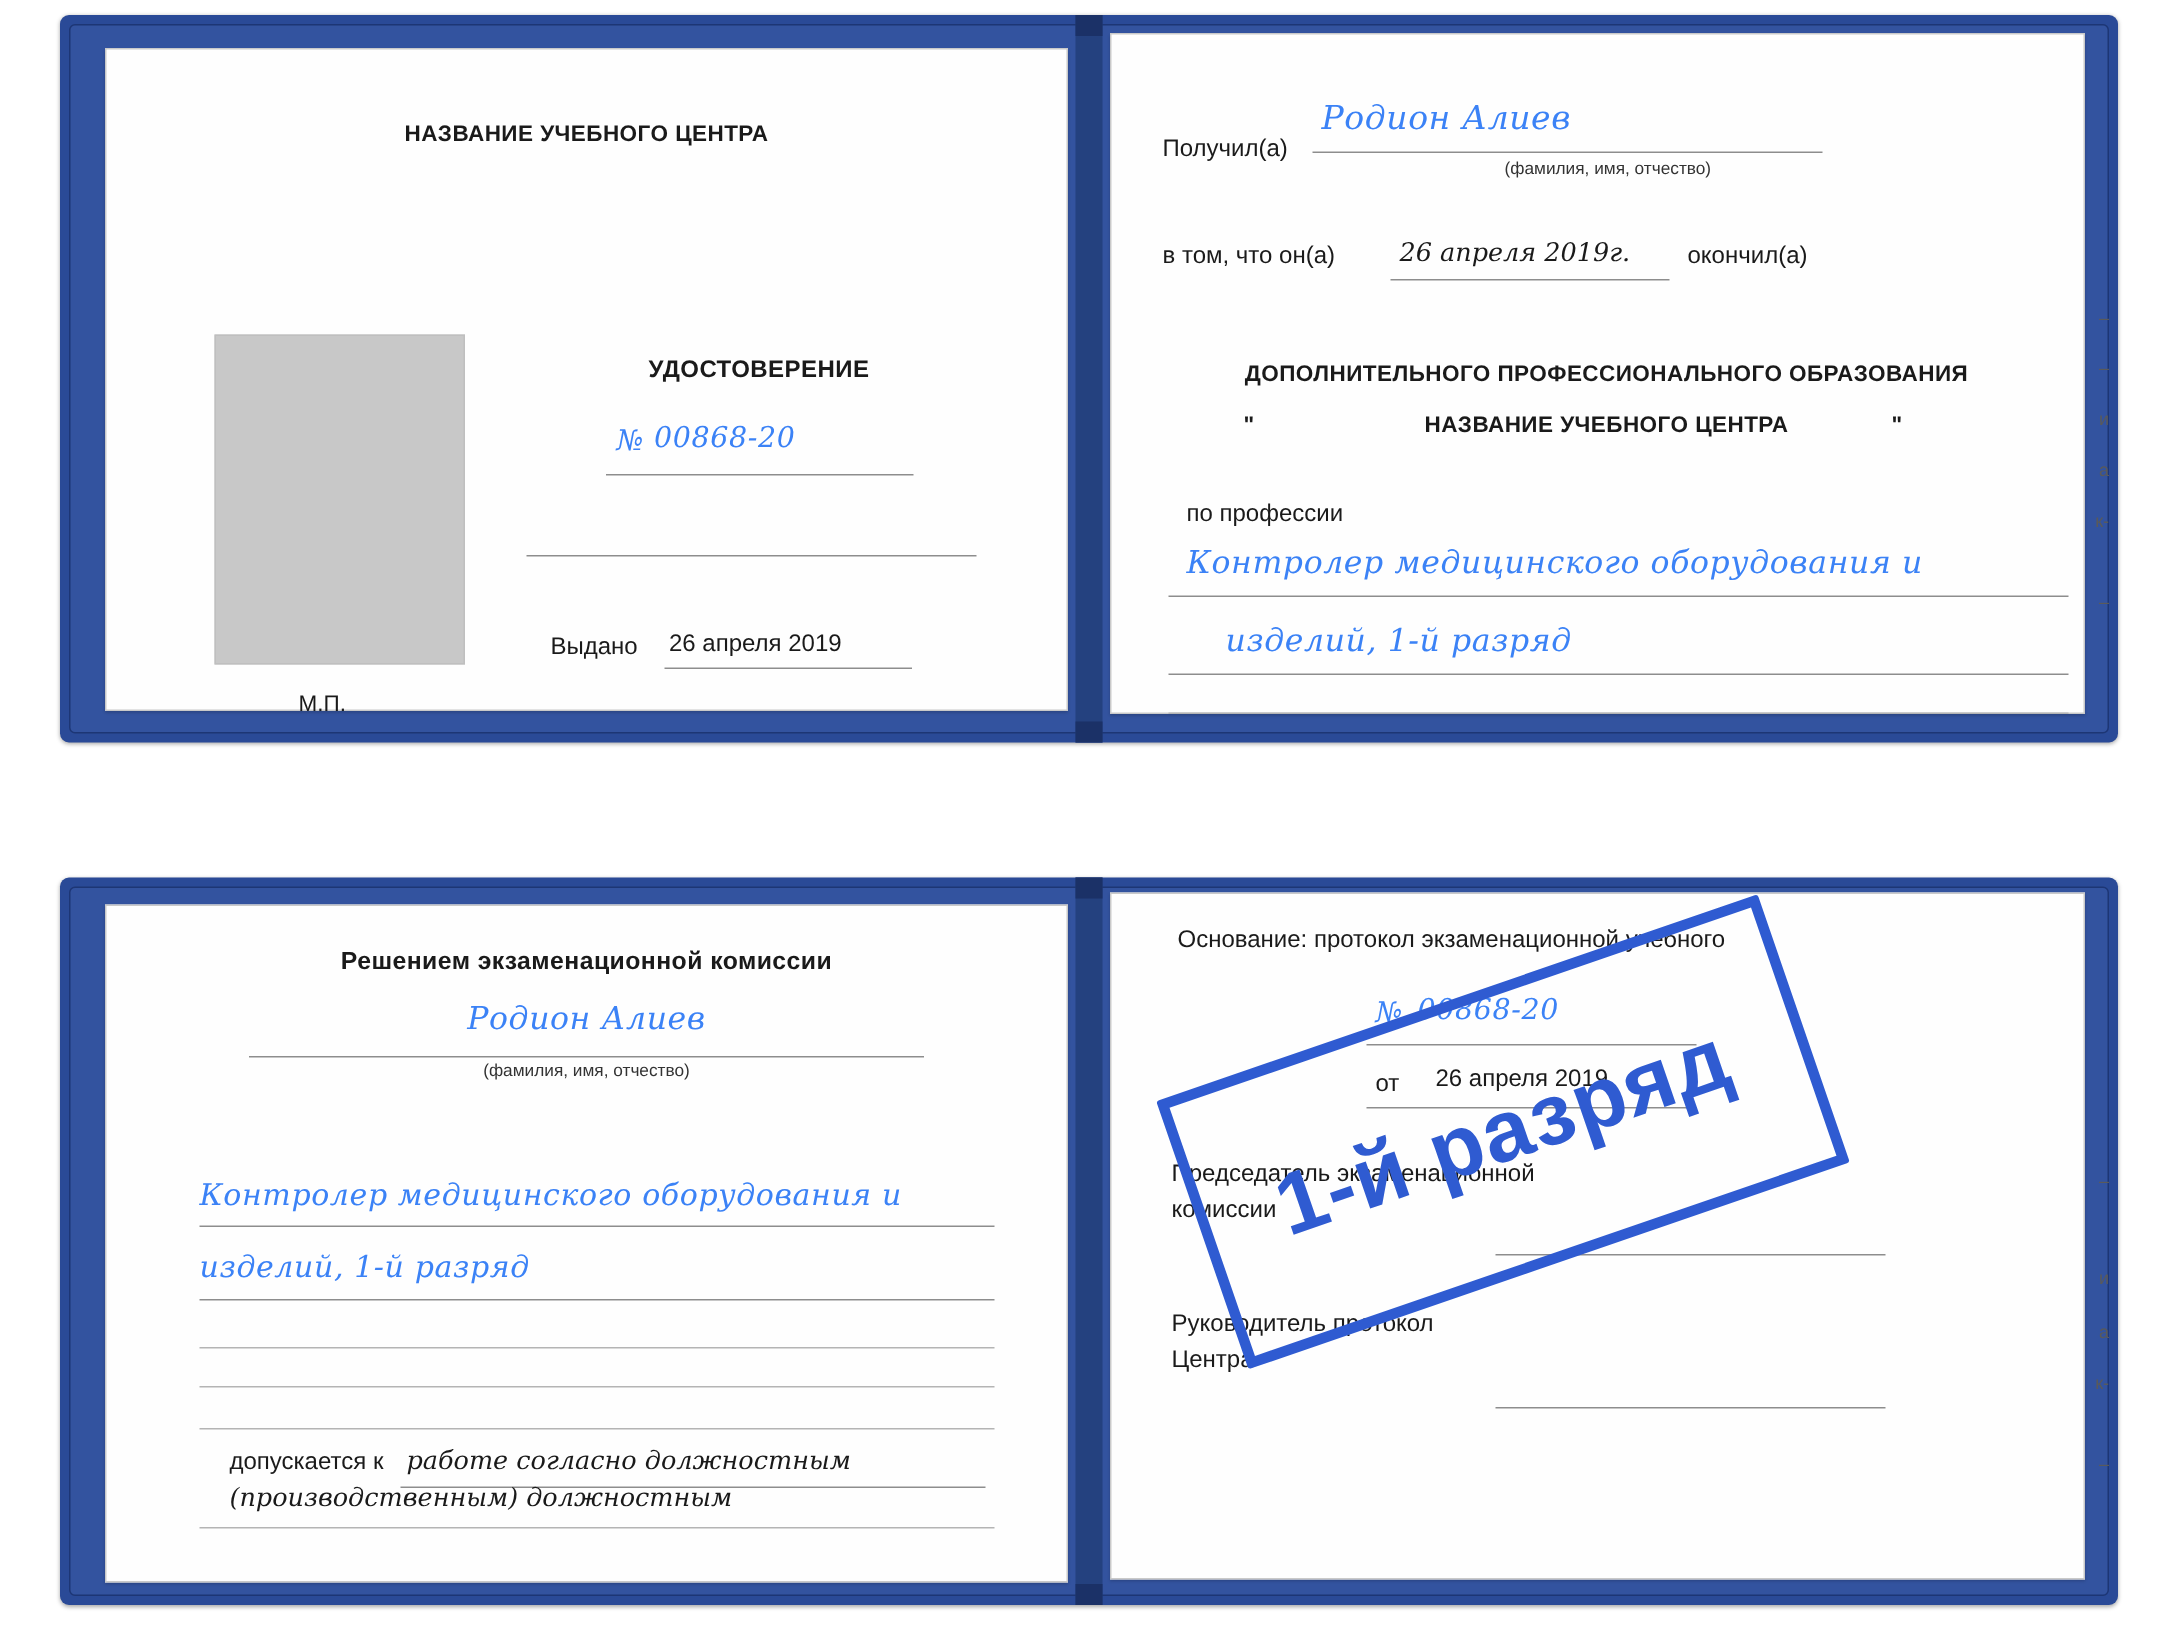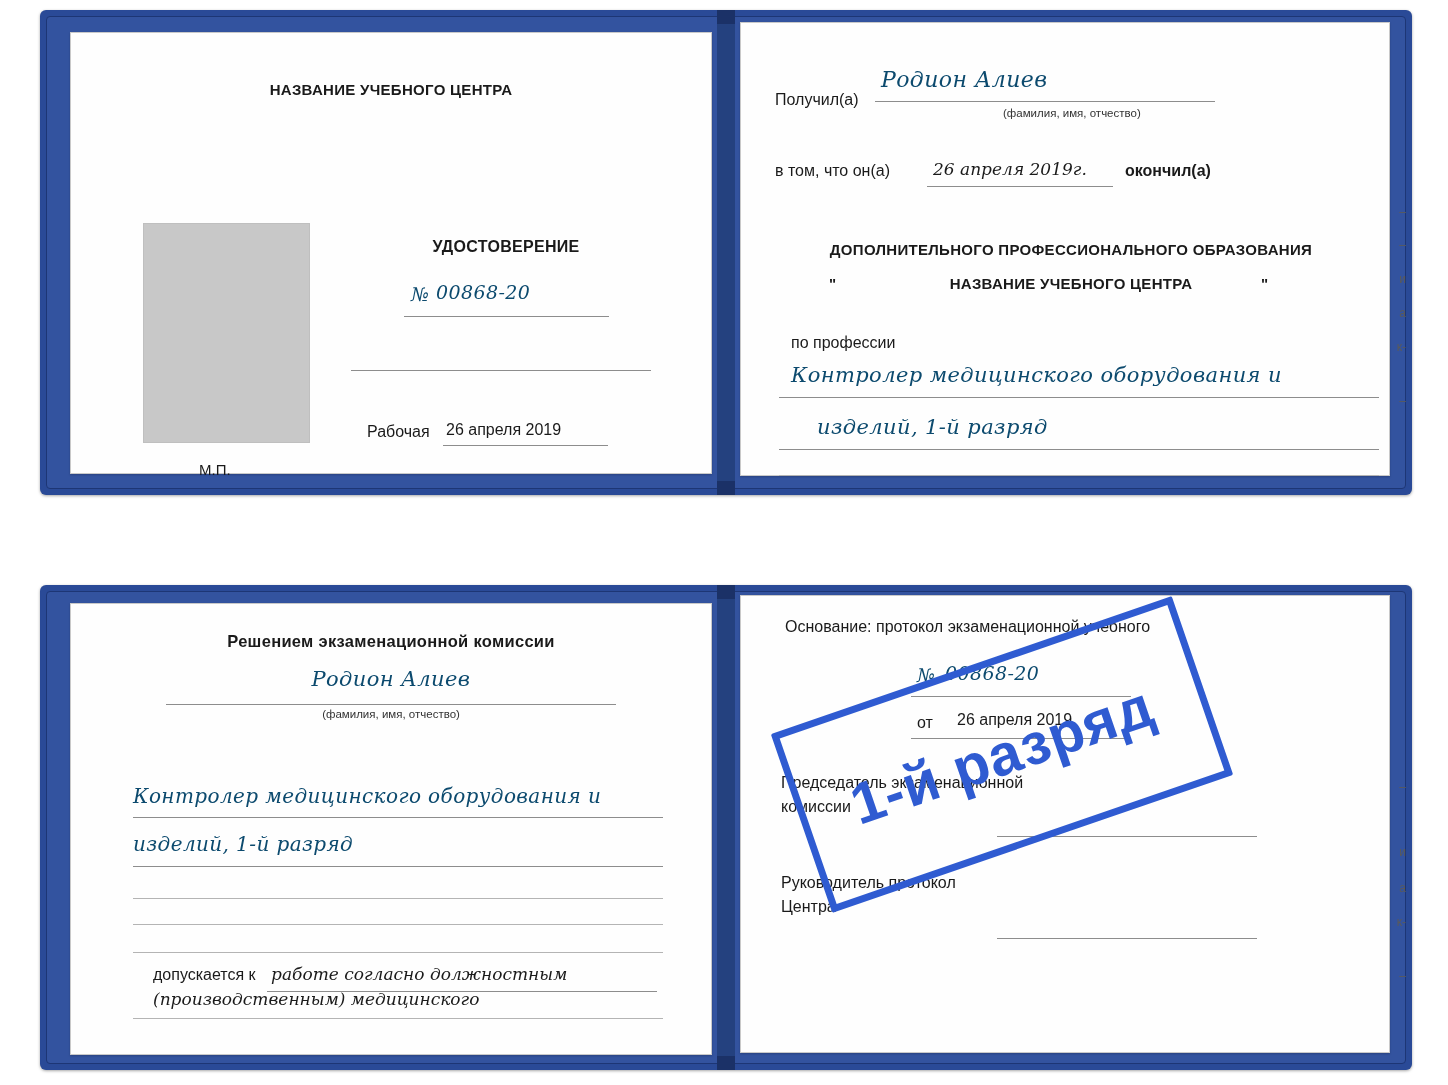--- a/index.html
+++ b/index.html
@@ -71,21 +71,21 @@
   .t-bold {
     font-weight: bold;
     color: #1a1a1a;
     font-size: 15px;
     letter-spacing: 0.3px;
   }
   .t-small { color: #333; font-size: 11.5px; }
   .hand {
     font-family: "DejaVu Serif", serif;
     font-style: italic;
-    color: #0c4a6e;
+    color: #3b82f6;
     font-size: 19px;
     letter-spacing: 0.4px;
   }
   .hand-blk {
     font-family: "DejaVu Serif", serif;
     font-style: italic;
     color: #1a1a1a;
     font-size: 17px;
   }
   .typed {
@@ -164,39 +164,39 @@
         <div class="photo-box" style="left:72px; top:190px; width:165px; height:218px;"></div>
 
         <div class="t-bold center" style="position:absolute; left:240px; width:390px; top:205px; font-size:16px;">УДОСТОВЕРЕНИЕ</div>
 
         <div class="hand" style="position:absolute; left:340px; top:250px;">№</div>
         <div class="hand" style="position:absolute; left:365px; top:248px;">00868-20</div>
         <div class="rule" style="left:333px; top:283px; width:205px;"></div>
 
         <div class="rule" style="left:280px; top:337px; width:300px;"></div>
 
-        <div class="typed" style="position:absolute; left:296px; top:390px;">Рабочая</div>
+        <div class="typed" style="position:absolute; left:296px; top:390px;">Выдано</div>
         <div class="typed" style="position:absolute; left:375px; top:388px;">26 апреля 2019</div>
         <div class="rule" style="left:372px; top:412px; width:165px;"></div>
 
         <div class="typed" style="position:absolute; left:128px; top:428px; font-size:15px;">М.П.</div>
       </div>
     </div>
 
     <div class="page-sheet t-right">
       <div class="sheet-content">
         <div class="typed" style="position:absolute; left:34px; top:68px;">Получил(а)</div>
         <div class="hand" style="position:absolute; left:140px; top:44px; font-size:22px;">Родион Алиев</div>
         <div class="rule" style="left:134px; top:78px; width:340px;"></div>
         <div class="t-small" style="position:absolute; left:262px; top:84px;">(фамилия, имя, отчество)</div>
 
         <div class="typed" style="position:absolute; left:34px; top:139px;">в том, что он(а)</div>
         <div class="hand-blk" style="position:absolute; left:192px; top:136px;">26 апреля 2019г.</div>
         <div class="rule" style="left:186px; top:163px; width:186px;"></div>
-        <div class="typed" style="position:absolute; left:384px; top:139px;font-weight:bold;">окончил(а)</div>
+        <div class="typed" style="position:absolute; left:384px; top:139px;">окончил(а)</div>
 
         <div class="t-bold center" style="position:absolute; left:40px; width:580px; top:218px;">ДОПОЛНИТЕЛЬНОГО ПРОФЕССИОНАЛЬНОГО ОБРАЗОВАНИЯ</div>
         <div class="t-bold" style="position:absolute; left:88px; top:252px;">"</div>
         <div class="t-bold center" style="position:absolute; left:120px; width:420px; top:252px;">НАЗВАНИЕ УЧЕБНОГО ЦЕНТРА</div>
         <div class="t-bold" style="position:absolute; left:520px; top:252px;">"</div>
 
         <div class="typed" style="position:absolute; left:50px; top:311px;">по профессии</div>
 
         <div class="hand" style="position:absolute; left:50px; top:340px; font-size:21px;">Контролер медицинского оборудования и</div>
         <div class="rule" style="left:38px; top:374px; width:600px;"></div>
@@ -235,21 +235,21 @@
         <div class="hand" style="position:absolute; left:62px; top:228px; font-size:20px;">изделий, 1-й разряд</div>
         <div class="rule" style="left:62px; top:262px; width:530px;"></div>
 
         <div class="rule-light" style="left:62px; top:294px; width:530px;"></div>
         <div class="rule-light" style="left:62px; top:320px; width:530px;"></div>
         <div class="rule-light" style="left:62px; top:348px; width:530px;"></div>
 
         <div class="typed" style="position:absolute; left:82px; top:362px;">допускается к</div>
         <div class="hand-blk" style="position:absolute; left:200px; top:360px;">работе согласно должностным</div>
         <div class="rule" style="left:196px; top:387px; width:390px;"></div>
-        <div class="hand-blk" style="position:absolute; left:82px; top:385px;">(производственным) медицинского</div>
+        <div class="hand-blk" style="position:absolute; left:82px; top:385px;">(производственным) должностным</div>
         <div class="rule-light" style="left:62px; top:414px; width:530px;"></div>
       </div>
     </div>
 
     <div class="page-sheet b-right">
       <div class="sheet-content">
         <div class="typed" style="position:absolute; left:44px; top:22px; font-size:16px;">Основание: протокол экзаменационной учебного</div>
 
         <div class="hand" style="position:absolute; left:176px; top:68px;">№</div>
         <div class="hand" style="position:absolute; left:204px; top:66px;">00868-20</div>

